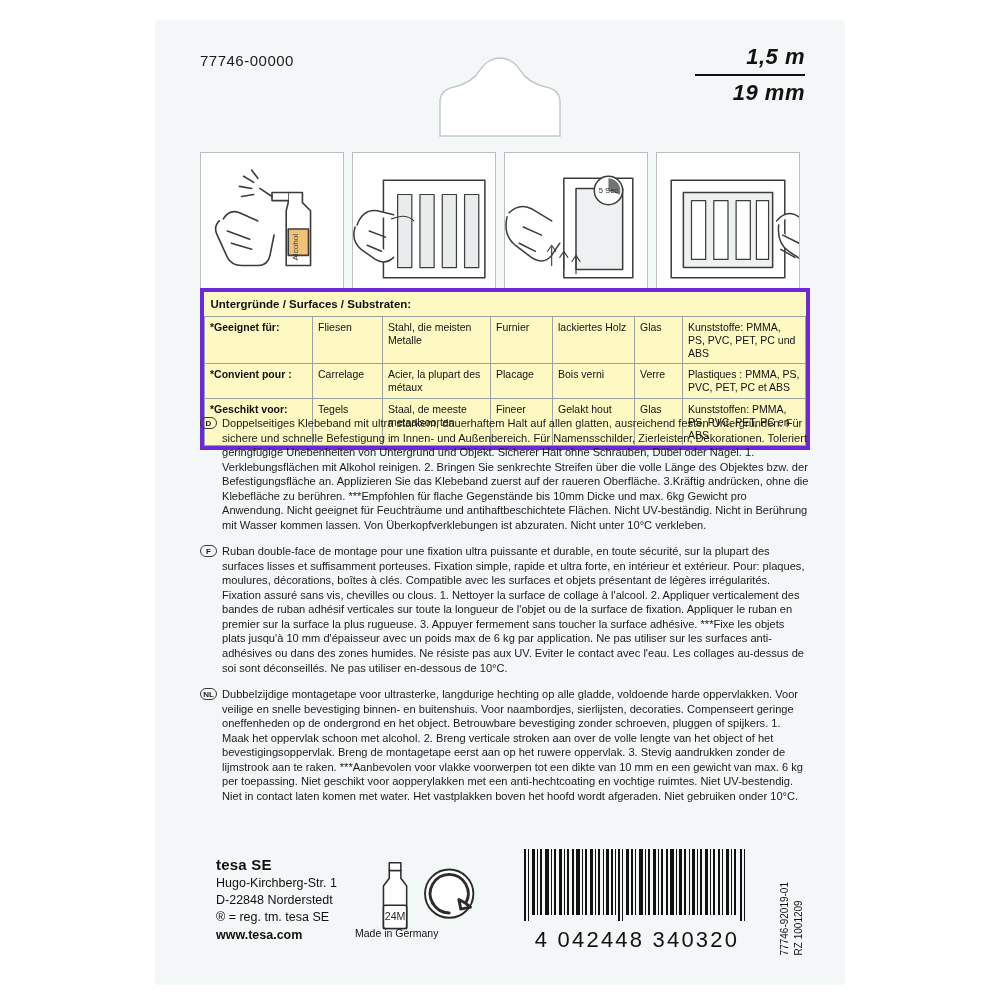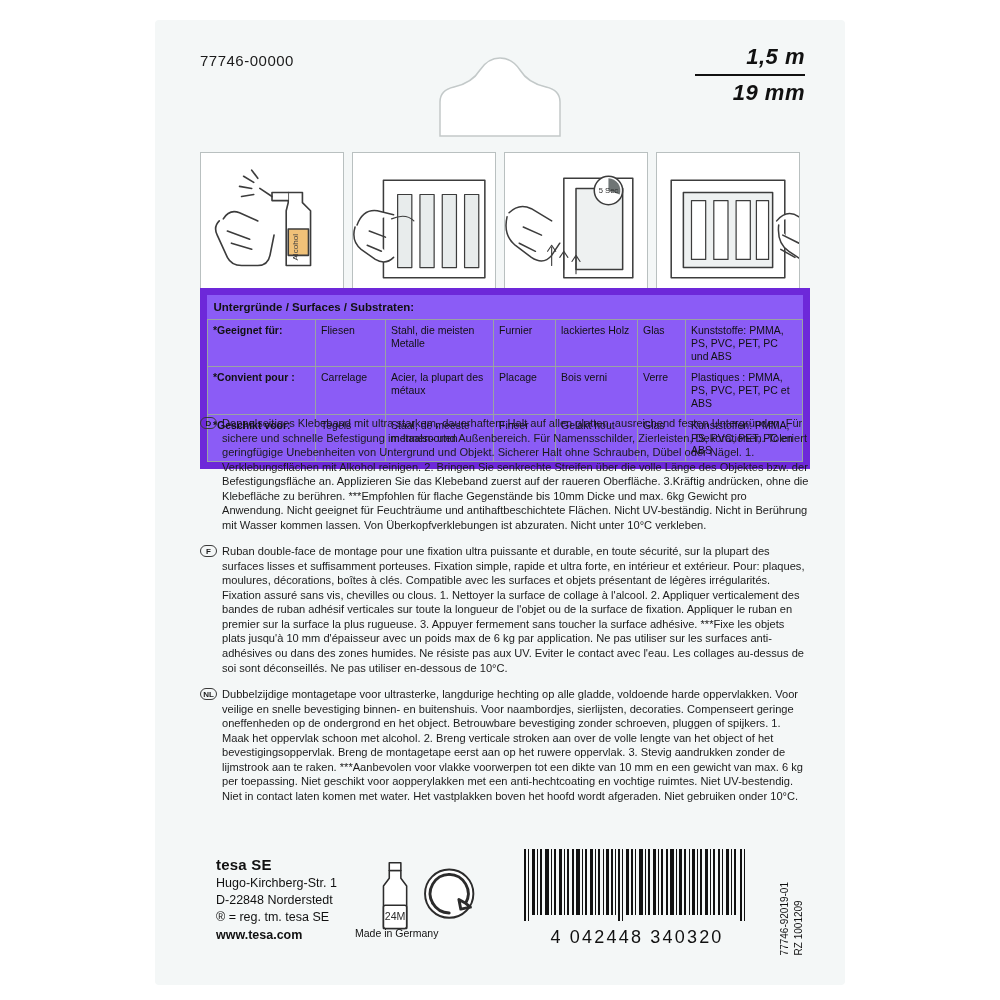--- a/index.html
+++ b/index.html
@@ -58,22 +58,22 @@
     background: #ffffff;
     border: 1px solid #b9c0c0;
     position: relative;
     overflow: hidden;
   }
   .picto svg { display: block; width: 100%; height: 100%; }
   
   .tbl-wrap {
     position: absolute; left: 45px; top: 268px;
     width: 610px;
-    background: #8b5cf6;
-    border: 7px solid #6d28d9;
+    background: #fef9c3;
+    border: 4px solid #6d28d9;
   }
   table.substrates {
     border-collapse: collapse;
     width: 100%;
     font-size: 10.5px;
     color: #111;
   }
   table.substrates td {
     border: 1px solid #9aa3a3;
     padding: 4px 5px;
@@ -135,21 +135,21 @@
   .ico-cap {
     position: absolute; left: 155px; top: 78px;
     font-size: 10.5px; color: #111; white-space: nowrap;
   }
   .barcode {
     position: absolute; right: 58px; top: 0px;
     width: 230px; text-align: center;
   }
   .bars { height: 72px; width: 100%; }
   .bc-num {
-    font-size: 18px; letter-spacing: 2.2px; margin-top: 2px; color: #111;
+    font-size: 22px; letter-spacing: 2.2px; margin-top: 2px; color: #111;
     font-family: "Liberation Sans", sans-serif;
   }
   .vert {
     position: absolute; right: 4px; bottom: 2px;
     writing-mode: vertical-rl;
     transform: rotate(180deg);
     font-size: 10px; color: #111; line-height: 1.4;
     text-align: left;
   }
 </style>

